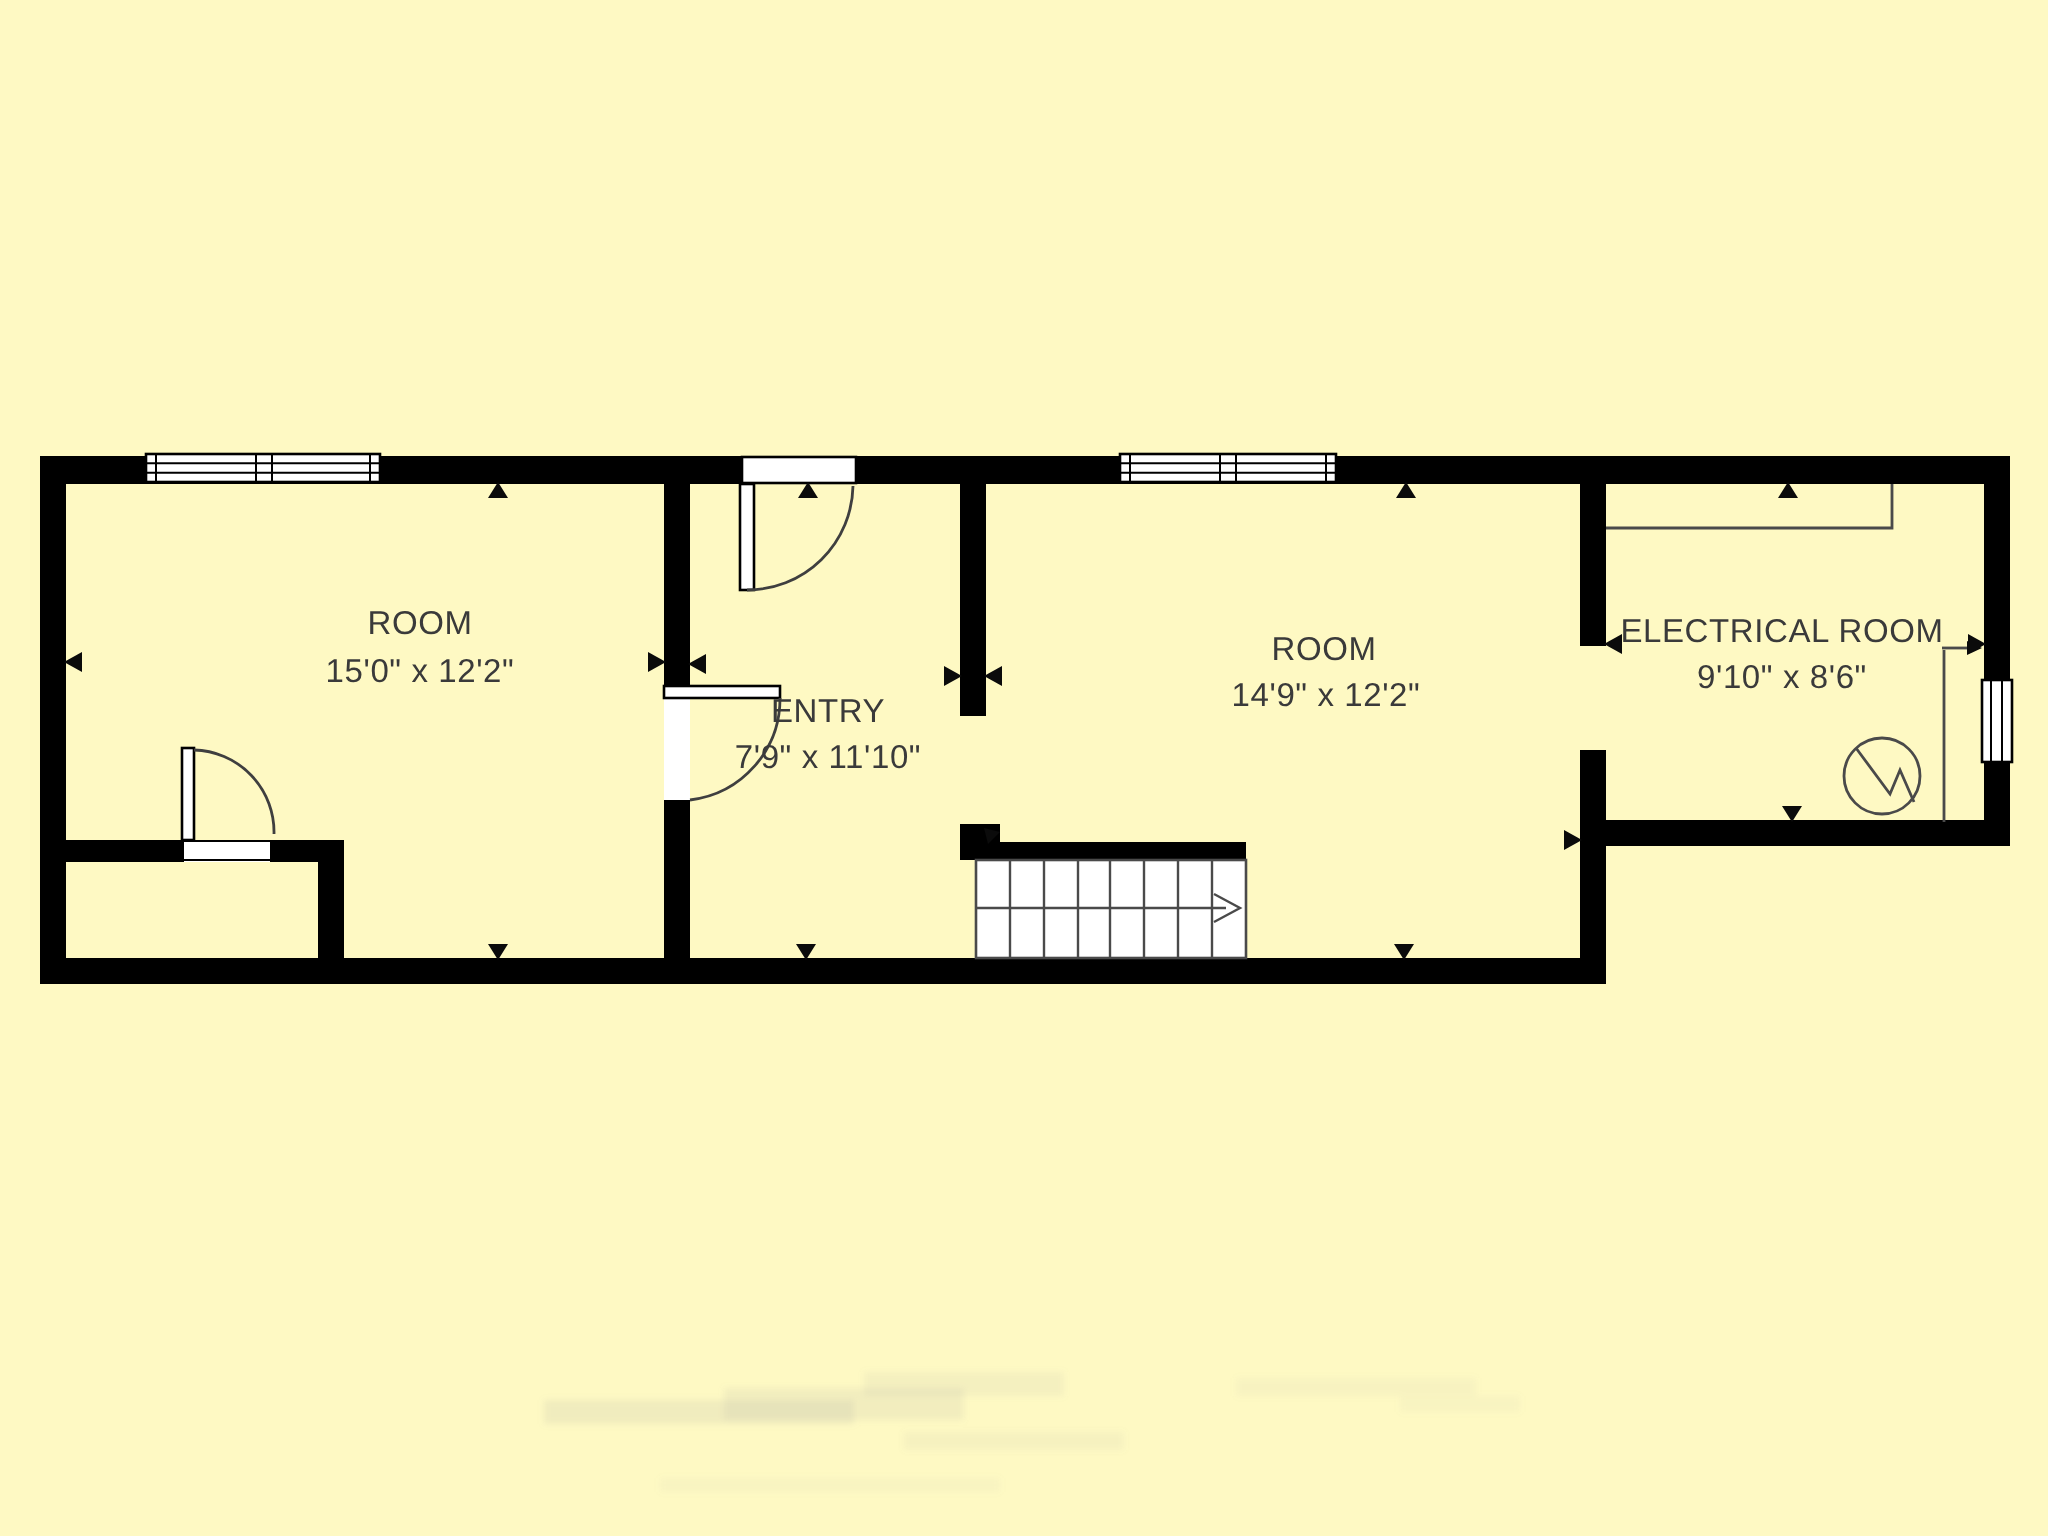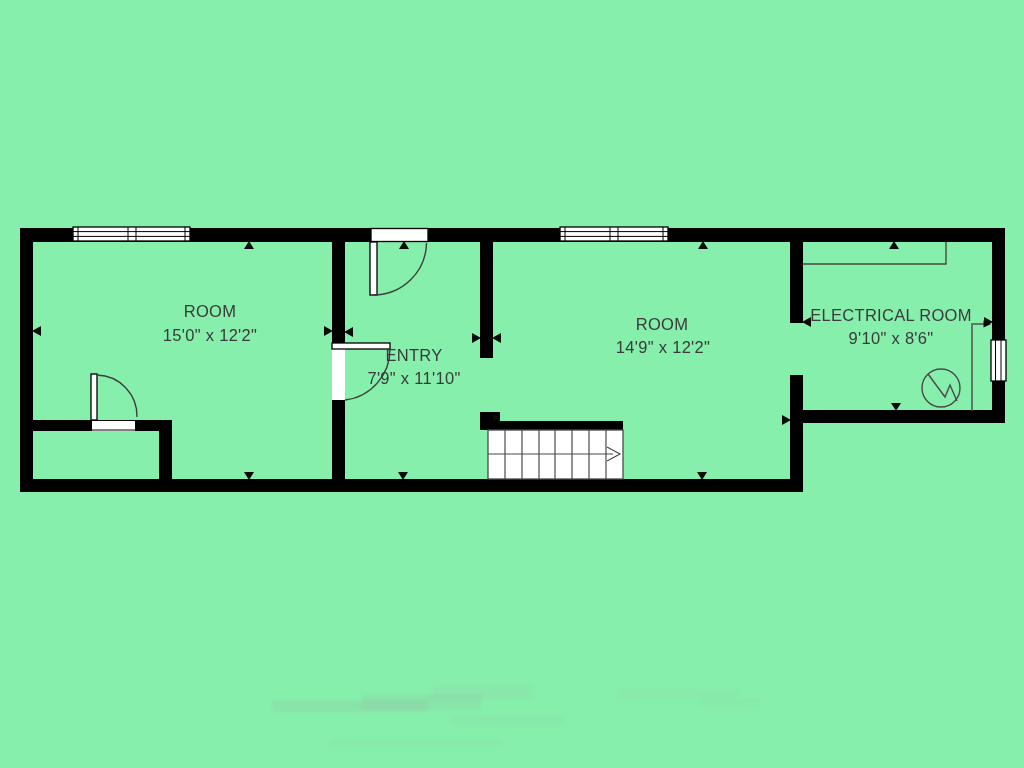--- a/index.html
+++ b/index.html
@@ -1,16 +1,16 @@
 <!DOCTYPE html>
 <html><head>
 <meta charset="utf-8">
 <style>
   html,body{margin:0;padding:0;background:#ffffff;width:1024px;height:768px;overflow:hidden;}
-  .plan-wrap{position:relative;width:1024px;height:768px;background:#86efac;}
+  .plan-wrap{position:relative;width:1024px;height:768px;background:#fef9c3;}
   svg{display:block;}
   .wall{fill:#000000;stroke:none;}
   .thin{stroke:#4a4a4a;stroke-width:1.4;fill:none;}
   .arc{stroke:#3f3f3f;stroke-width:1.4;fill:none;}
   .leaf{fill:#ffffff;stroke:#000000;stroke-width:1.3;}
   .gapfill{fill:#ffffff;stroke:none;}
   .win{fill:#ffffff;stroke:#000000;stroke-width:1.3;}
   .winline{stroke:#000000;stroke-width:1;fill:none;}
   .stairbox{fill:#ffffff;stroke:#4a4a4a;stroke-width:1.3;}
   .stairline{stroke:#4a4a4a;stroke-width:1.2;fill:none;}

